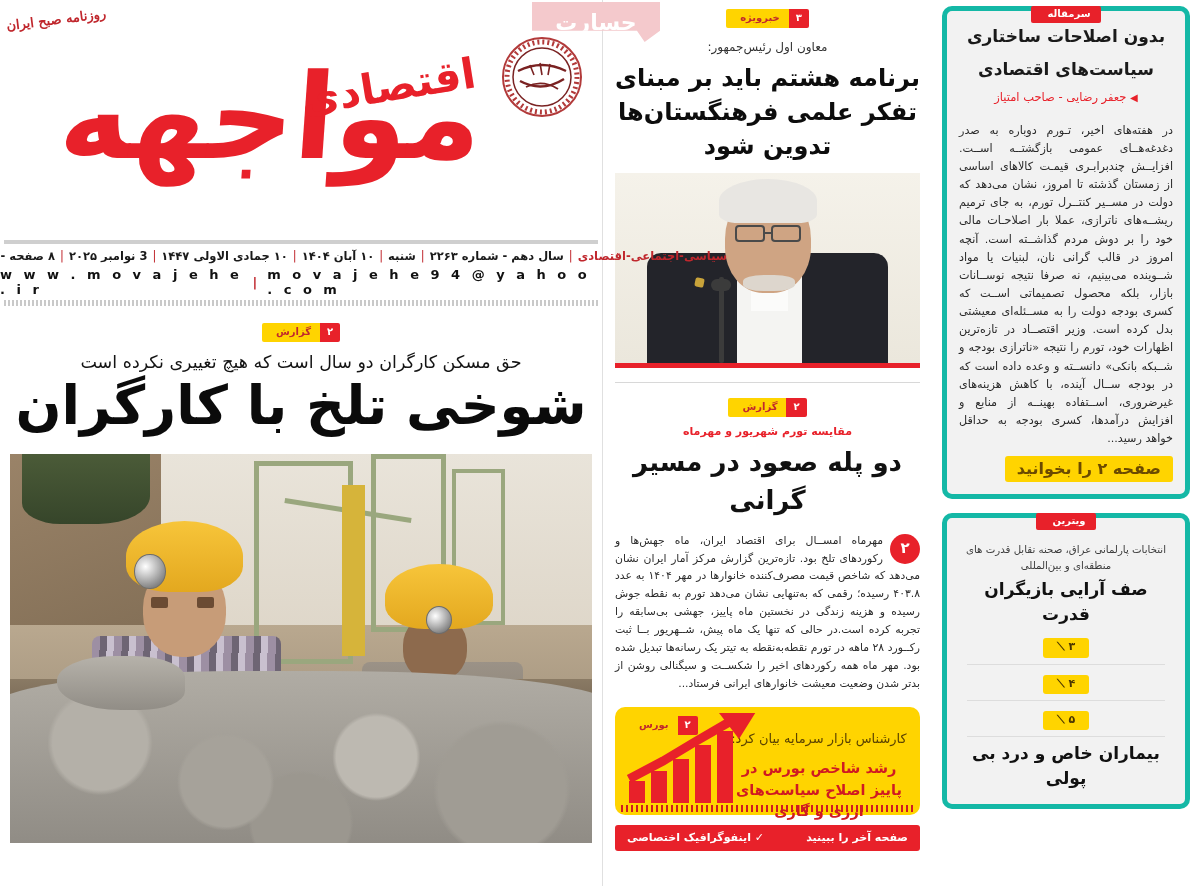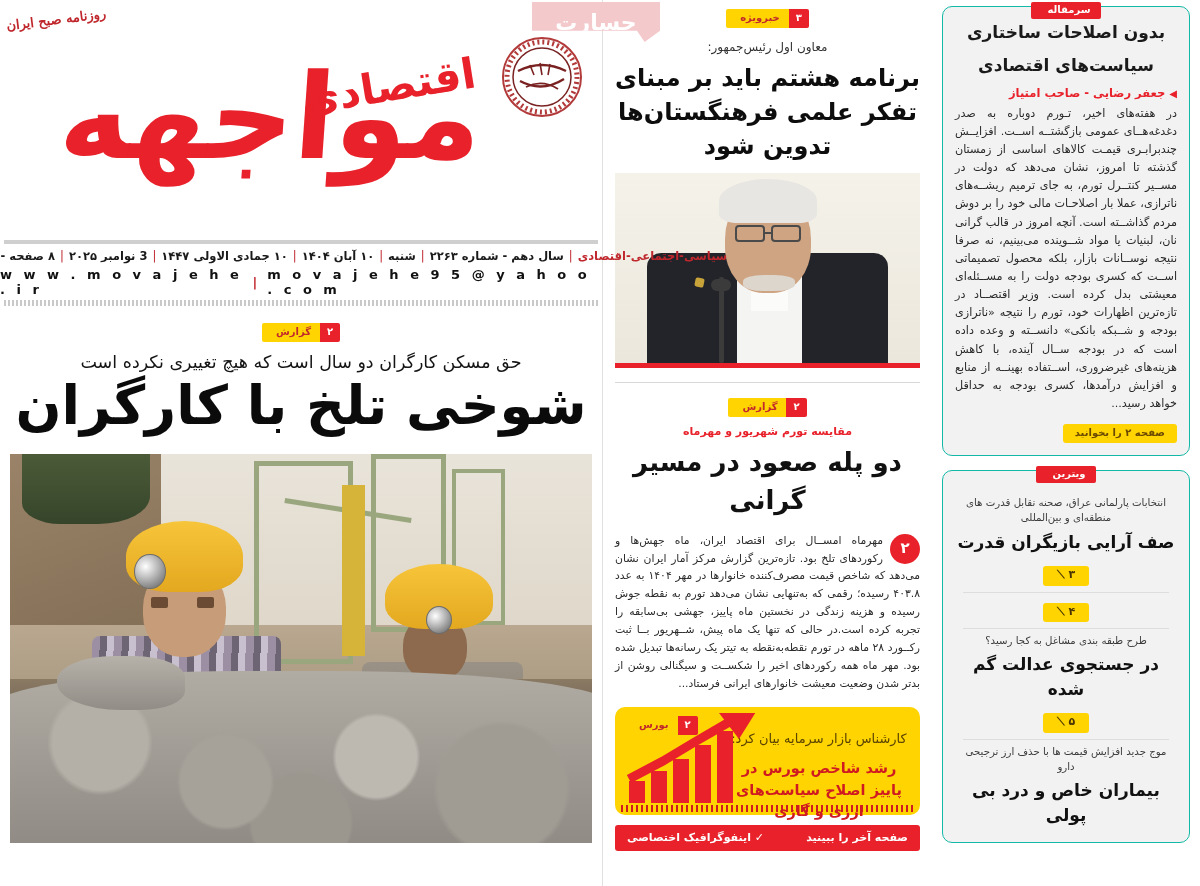--- a/index.html
+++ b/index.html
@@ -22,48 +22,48 @@
     font-size: 10px; font-weight: bold; line-height: 1.2;
   }
   .badge-split .bs-label {
     background: #ffd400; color: #c0272d; padding: 3px 9px 4px 14px;
   }
   .badge-split .bs-num {
     background: #e8212a; color: #fff; padding: 3px 7px 4px 7px;
   }
   .badge-yellow {
     display: inline-block; background: #ffd400; color: #6b4a00;
-    font-size: 10px; font-weight: bold; padding: 3px 12px 4px 12px;
+    font-size: 16px; font-weight: bold; padding: 3px 12px 4px 12px;
     border-radius: 3px; line-height: 1.2;
   }
   .badge-page {
     display: inline-block; background: #ffd400; color: #4a3500;
     font-size: 11px; font-weight: bold; padding: 2px 14px 3px 14px;
     border-radius: 3px; line-height: 1.3;
   }
 
   
   .col-left {
     position: absolute; right: 0; top: 0; width: 268px; height: 886px;
     padding: 6px 10px 0 10px;
   }
   .card {
-    background: #f2f2f2; border: 1px solid #14b8a6; border-radius: 10px;
+    background: #f2f2f2; border: 5px solid #14b8a6; border-radius: 10px;
     position: relative; padding: 18px 12px 12px 12px;
   }
   .card-badge-wrap {
     position: absolute; top: -9px; left: 0; right: 0; text-align: center;
   }
   .edi-title {
     text-align: center; font-size: 17px; font-weight: bold; color: #1a1a1a;
     line-height: 1.55; margin: 4px 0 7px 0;
   }
   .edi-author {
-    text-align: right; font-size: 11.5px; font-weight: bold; color: #e8212a;
-    margin-bottom: 5px;
+    text-align: center; font-size: 11.5px; font-weight: normal; color: #e8212a;
+    margin-bottom: 18px;
   }
   .edi-author .arrow { color: #e8212a; font-size: 10px; }
   .edi-body {
     font-size: 11.2px; line-height: 1.62; color: #2a2a2a;
     text-align: justify; text-justify: inter-word;
   }
   .edi-more { margin-top: 8px; text-align: right; }
 
   .vit-card { margin-top: 14px; padding-top: 20px; }
   .vit-item { text-align: center; padding: 4px 2px 2px 2px; }
@@ -286,31 +286,26 @@
       <div class="vit-pagewrap">
         <span class="badge-page"><span>۳</span> ⟋</span>
       </div>
       <div class="vit-sep"></div>
 
       <div class="vit-pagewrap">
         <span class="badge-page"><span>۴</span> ⟋</span>
       </div>
       <div class="vit-sep"></div>
 
-      <div class="vit-item">
-        <div class="vit-kicker">طرح طبقه بندی مشاغل به کجا رسید؟</div>
-        <div class="vit-head">در جستجوی عدالت گم شده</div>
-      </div>
       <div class="vit-pagewrap">
         <span class="badge-page"><span>۵</span> ⟋</span>
       </div>
       <div class="vit-sep"></div>
 
       <div class="vit-item">
-        <div class="vit-kicker">موج جدید افزایش قیمت ها با حذف ارز ترجیحی دارو</div>
         <div class="vit-head">بیماران خاص و درد بی پولی</div>
       </div>
 
     </div>
   </div>
 
   <div class="col-mid">
 
     <div class="mid-badge-wrap">
       <span class="badge-split">
@@ -418,21 +413,21 @@
       <span class="sep">|</span>
       <span>۱۰ جمادی الاولی ۱۴۴۷</span>
       <span class="sep">|</span>
       <span>3 نوامبر ۲۰۲۵</span>
       <span class="sep">|</span>
       <span>۸ صفحه -تک شماره ۴۰۰۰ تومان</span>
     </div>
     <div class="mh-web">
       <span>w w w . m o v a j e h e . i r</span>
       <span class="divider">|</span>
-      <span>m o v a j e h e 9 5 @ y a h o o . c o m</span>
+      <span>m o v a j e h e 9 4 @ y a h o o . c o m</span>
     </div>
     <div class="mh-rule-bot"></div>
 
     <div class="lead-badge-wrap">
       <span class="badge-split">
         <span class="bs-num">۲</span>
         <span class="bs-label">گزارش</span>
       </span>
     </div>
     <div class="lead-kicker">حق مسکن کارگران دو سال است که هیچ تغییری نکرده است</div>

